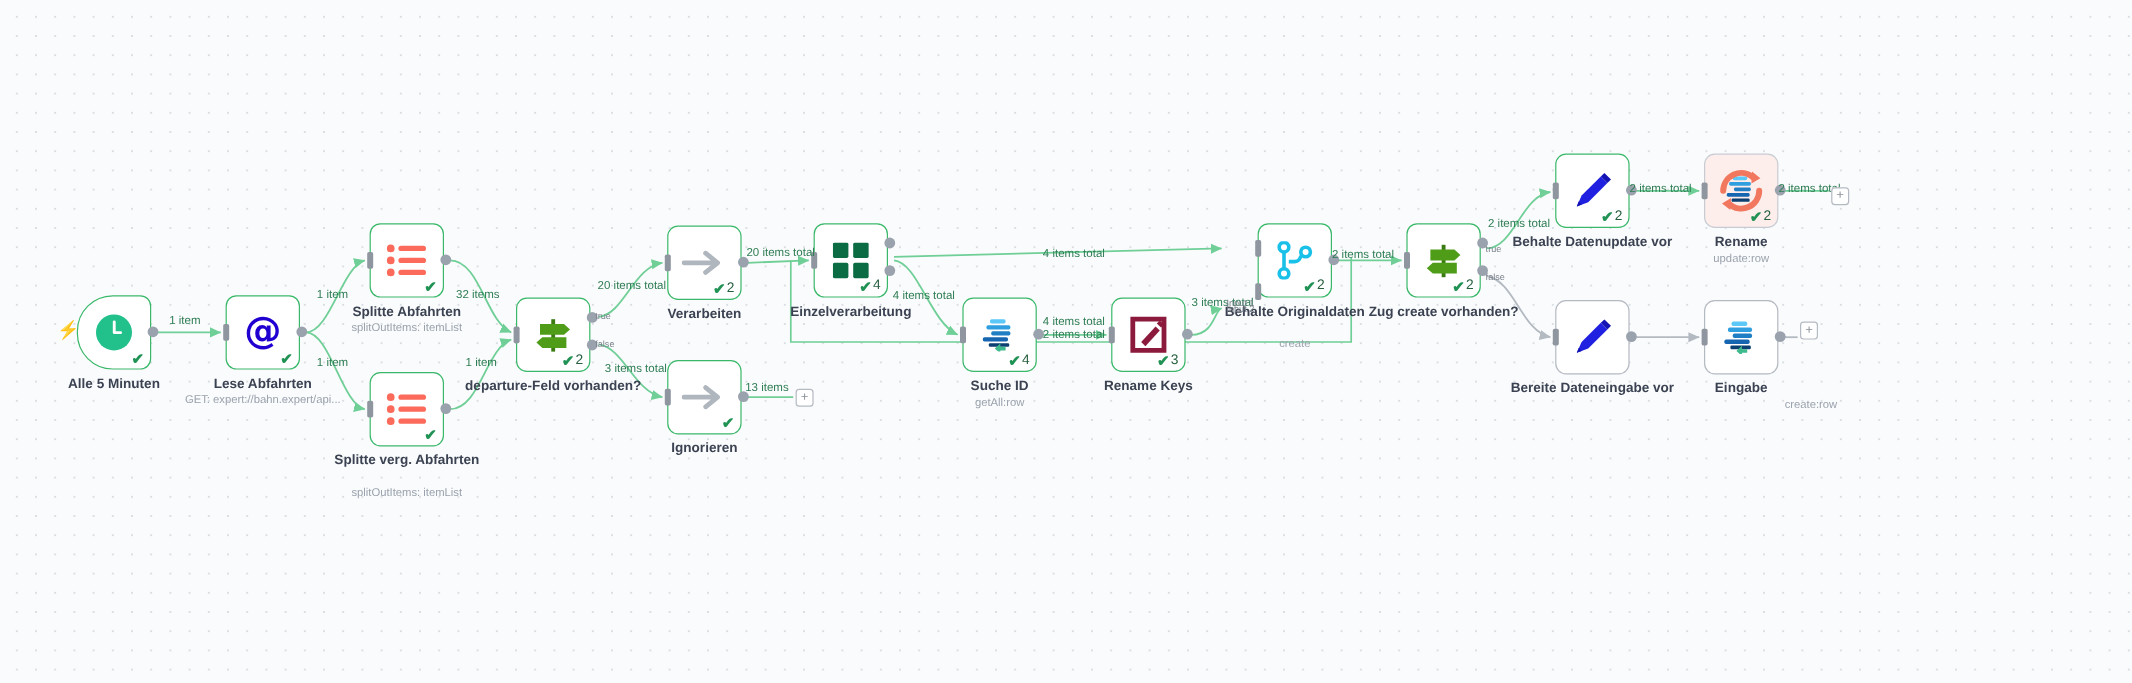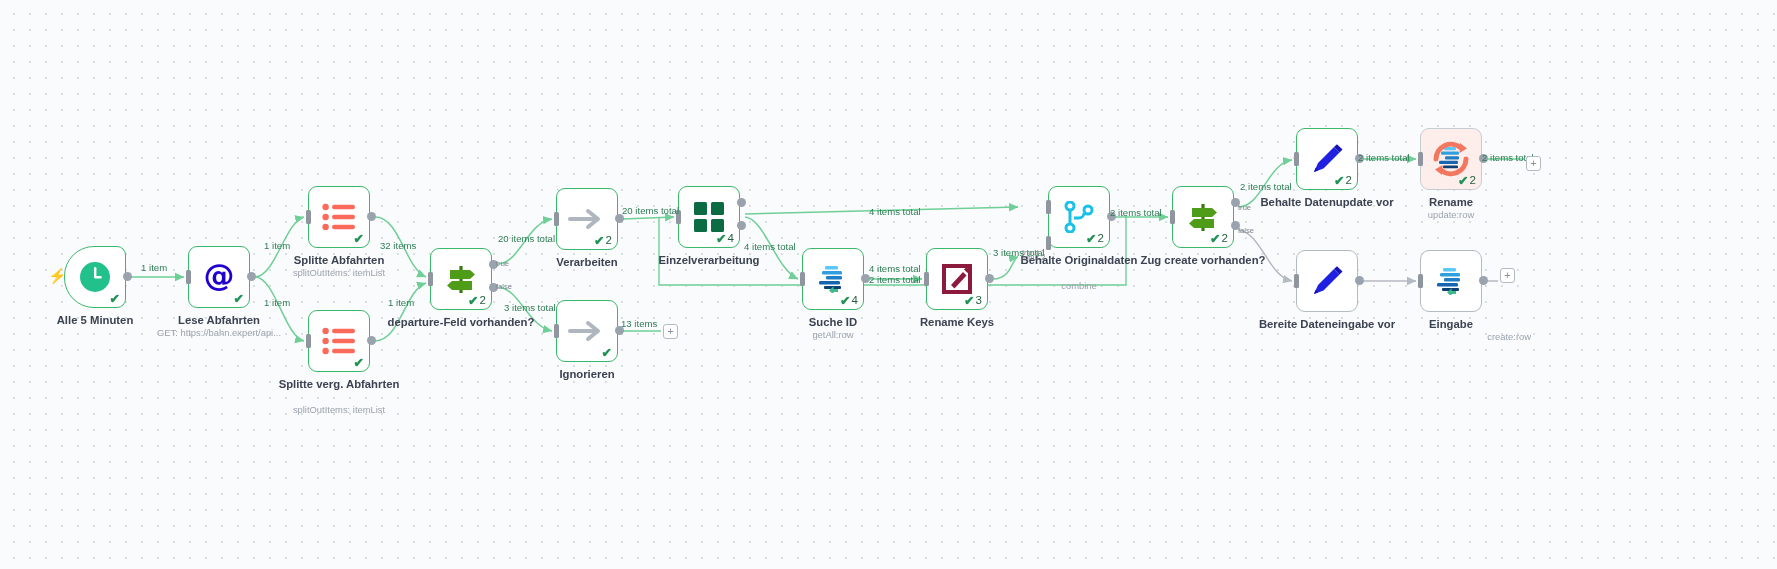--- a/index.html
+++ b/index.html
@@ -165,21 +165,21 @@
           <text x="18" y="27" font-family="DejaVu Sans, sans-serif" font-size="31" font-weight="700" fill="#2000d0" text-anchor="middle">@</text>
         </svg>
       </span>
       <span class="check">
         <span>✔</span>
       </span>
     </div>
     <div class="inport" style="left: 185.5px; top: 270px;"></div>
     <div class="port" style="left: 247px; top: 272px;"></div>
     <div class="lbl" style="left: 139px; top: 314px;">Lese Abfahrten</div>
-    <div class="sublbl" style="left: 139px; top: 327px;">GET: https://bahn.expert/api...</div>
+    <div class="sublbl" style="left: 139px; top: 327px;">GET: expert://bahn.expert/api...</div>
     <div class="node ok" style="left: 308px; top: 186px;">
       <span class="glyph">
         <svg width="34" height="28" viewBox="0 0 34 28">
         <circle cx="3.6" cy="4" r="3.2" fill="#fb6a5a"></circle>
           <rect x="10" y="1.8" width="23" height="4.4" rx="2.2" fill="#fb6a5a"></rect>
         <circle cx="3.6" cy="14" r="3.2" fill="#fb6a5a"></circle>
           <rect x="10" y="11.8" width="23" height="4.4" rx="2.2" fill="#fb6a5a"></rect>
         <circle cx="3.6" cy="24" r="3.2" fill="#fb6a5a"></circle>
           <rect x="10" y="21.8" width="23" height="4.4" rx="2.2" fill="#fb6a5a"></rect>
       </svg>
@@ -321,21 +321,21 @@
       </span>
       <span class="check">
         <span>✔</span>
         <span class="cnt">2</span>
       </span>
     </div>
     <div class="inport" style="left: 1045.5px; top: 200px;"></div>
     <div class="inport" style="left: 1045.5px; top: 236px;"></div>
     <div class="port" style="left: 1107px; top: 212px;"></div>
     <div class="lbl" style="left: 999px; top: 254px;">Behalte Originaldaten</div>
-    <div class="sublbl" style="left: 999px; top: 280px;">combine</div>
+    <div class="sublbl" style="left: 999px; top: 280px;">create</div>
     <div class="node ok" style="left: 1172px; top: 186px;">
       <span class="glyph">
         <svg width="34" height="34" viewBox="0 0 34 34">
         <rect x="15.4" y="4" width="3.2" height="27" fill="#3a7a12"></rect>
         <path d="M6 8 h20 l5 4.5 -5 4.5 H6 Z" fill="#4e9c18"></path>
         <path d="M28 19 H8 l-5 4.5 5 4.5 h20 Z" fill="#4e9c18"></path>
       </svg>
       </span>
       <span class="check">
         <span>✔</span>

